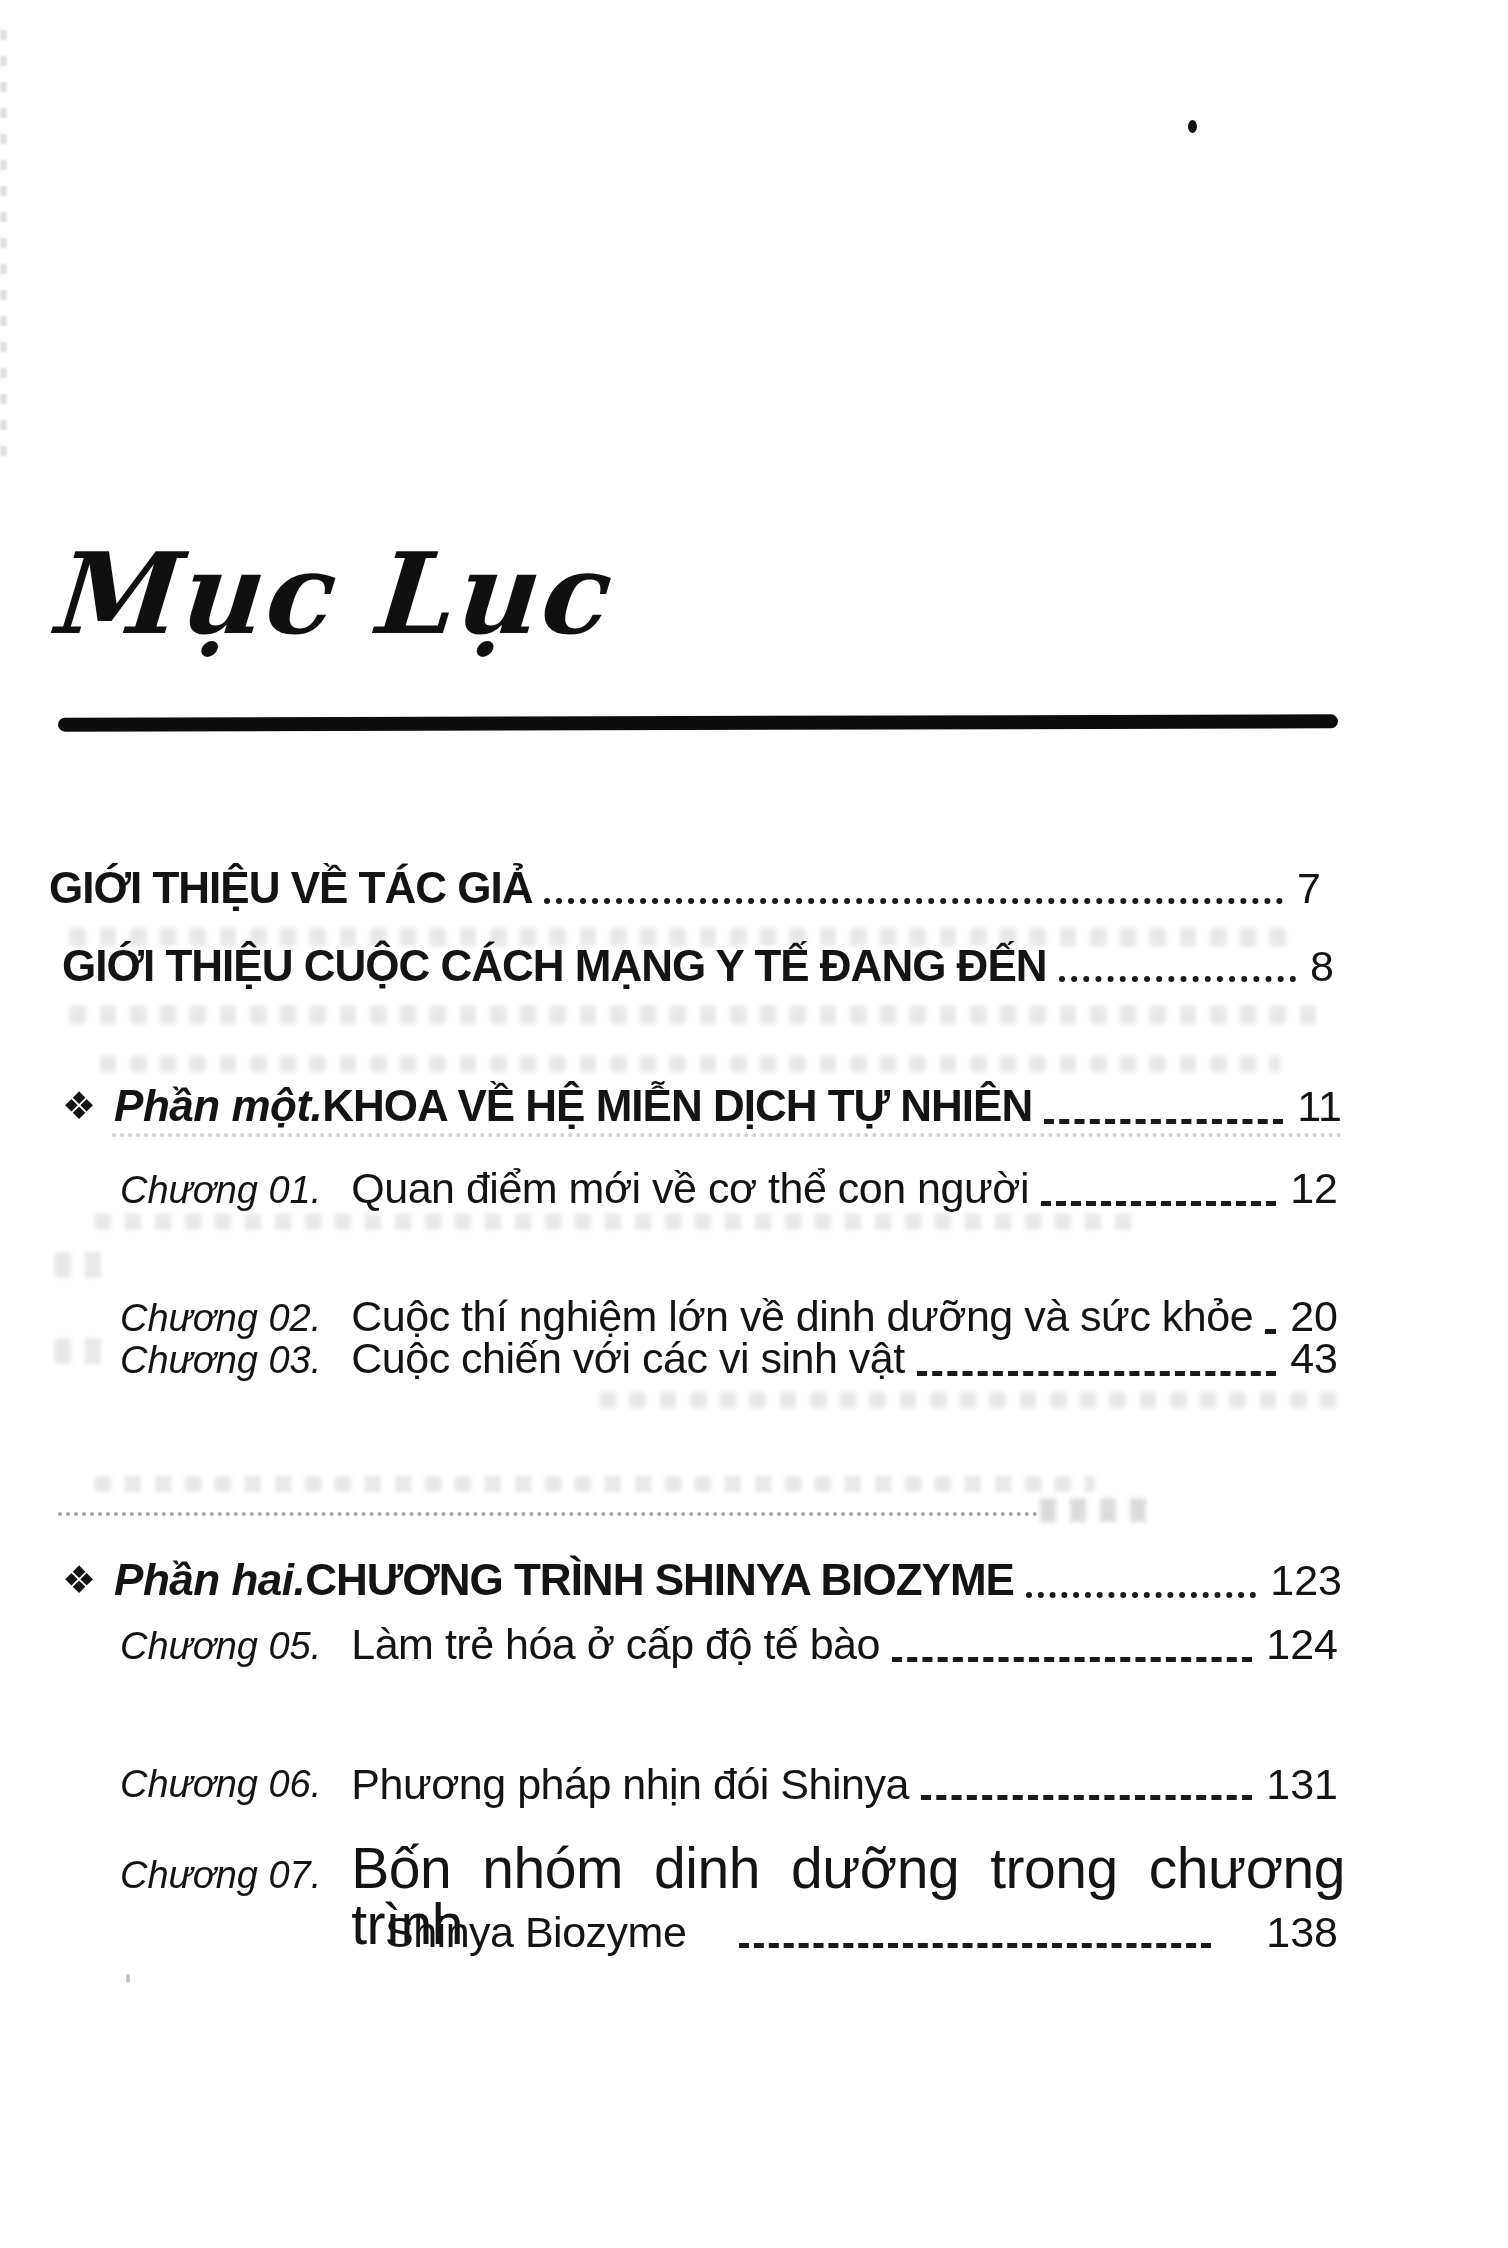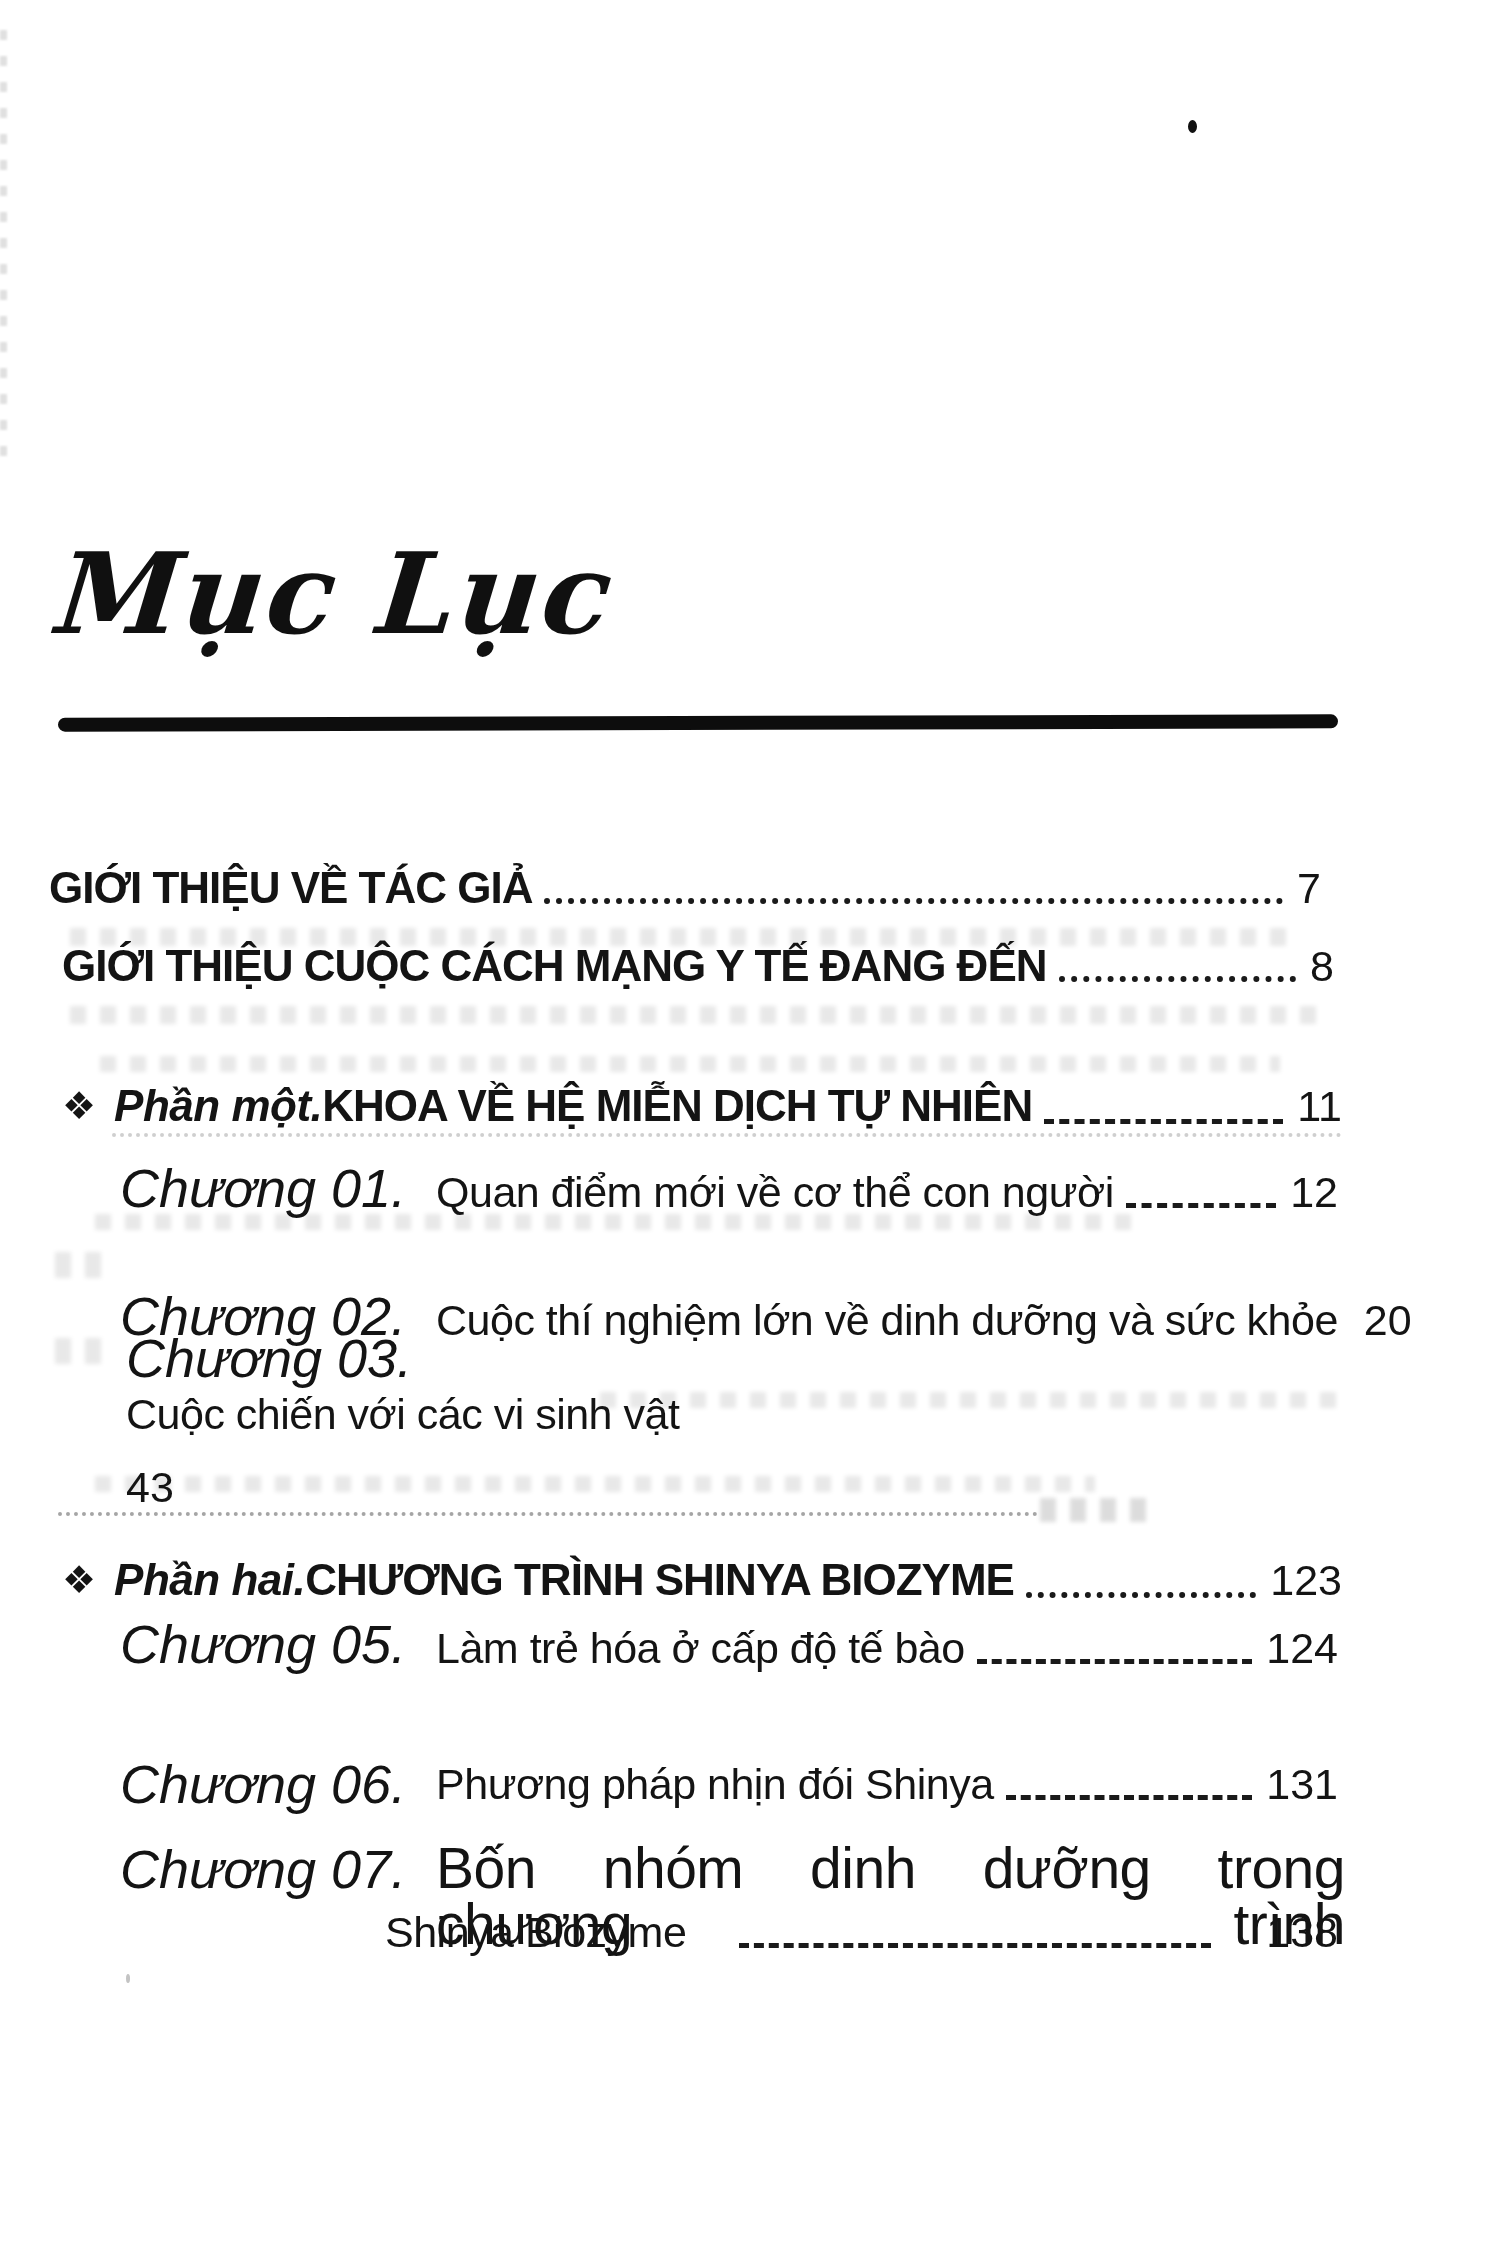--- a/index.html
+++ b/index.html
@@ -20,21 +20,21 @@
     position:absolute;left:58px;top:716px;width:1280px;height:14px;
     background:#0d0d0d;border-radius:7px;transform:rotate(-0.15deg);
   }
 
   
   .row{position:absolute;display:flex;align-items:baseline;line-height:56px;white-space:nowrap;}
   .caps-label{font-weight:700;font-size:44px;letter-spacing:-1px;}
   .bullet{font-size:38px;margin-right:18px;transform:translateY(-2px);}
   .part-label{font-style:italic;font-weight:700;font-size:44px;letter-spacing:-0.5px;}
   .part-title{font-weight:700;font-size:44px;letter-spacing:-1px;}
-  .chap-num{font-style:italic;font-size:54px;margin-right:30px;letter-spacing:0px;}
+  .chap-num{font-style:italic;font-size:38px;margin-right:30px;letter-spacing:0px;}
   .chap-title{font-size:43px;letter-spacing:-0.5px;}
   .pageno{font-size:43px;font-weight:400;margin-left:6px;}
   .leader{flex:1 1 auto;align-self:flex-end;height:0;margin:0 8px 12px 12px;min-width:0;}
   .leader.dots{border-bottom:6px dotted #1a1a1a;}
   .leader.dashes{border-bottom:5px dashed #1a1a1a;}
   .justify-line{flex:1 1 auto;font-size:57px;letter-spacing:-0.5px;white-space:normal;
     text-align:justify;text-align-last:justify;}
 
   
   .ghost{position:absolute;filter:blur(2px);opacity:0.13;pointer-events:none;
@@ -98,21 +98,21 @@
     <span class="pageno">12</span>
   </div>
 
   <div class="row" style="left:120px;top:1244px;width:1218px;margin-top:44px;">
     <span class="chap-num">Chương 02.</span>
     <span class="chap-title">Cuộc thí nghiệm lớn về dinh dưỡng và sức khỏe</span>
     <span class="leader dashes"></span>
     <span class="pageno">20</span>
   </div>
 
-  <div class="row" style="left:120px;top:1330px;width:1218px;flex-direction:column;">
+  <div class="row" style="left:120px;top:1330px;width:1218px;">
     <span class="chap-num">Chương 03.</span>
     <span class="chap-title">Cuộc chiến với các vi sinh vật</span>
     <span class="leader dashes"></span>
     <span class="pageno">43</span>
   </div>
 
 
   <div class="row" style="left:62px;top:1552px;width:1280px;">
     <span class="bullet">❖</span>
     <span class="part-label">Phần hai.</span>

